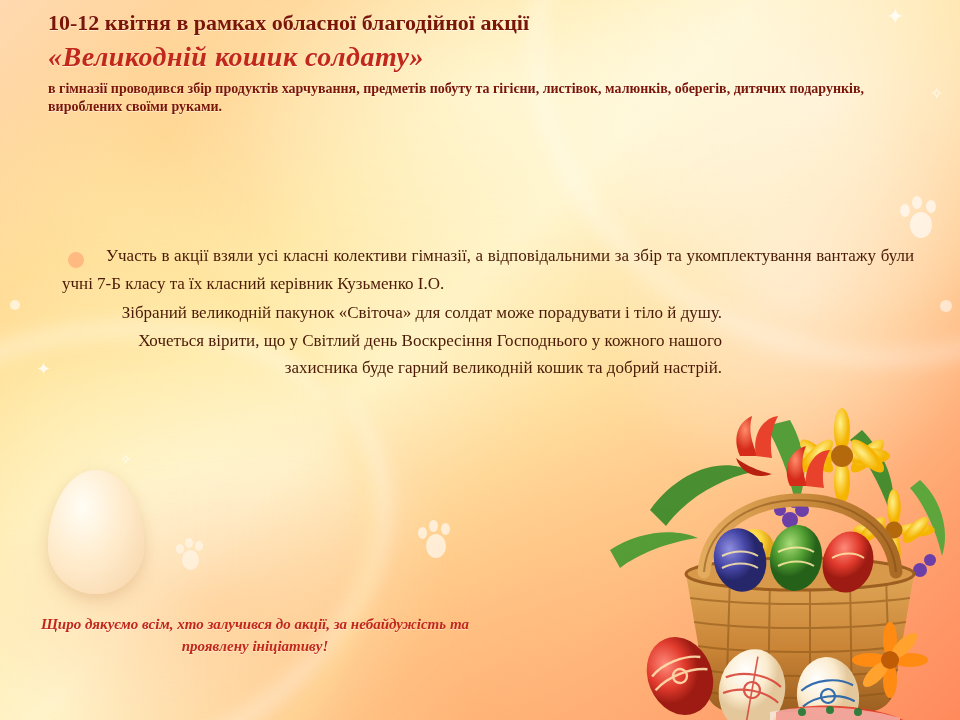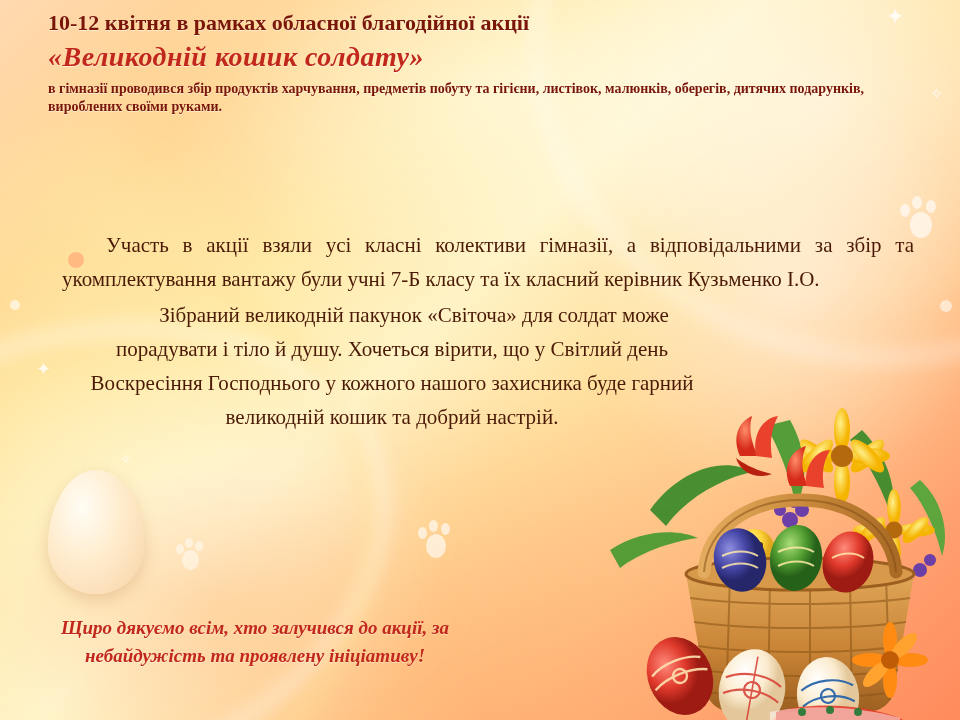--- a/index.html
+++ b/index.html
@@ -101,48 +101,48 @@
     font-size: 28px;
     color: #c1271a;
     margin: 2px 0 4px 0;
     letter-spacing: 0.5px;
   }
   .title-rest { display: block; font-size: 14px; }
 
   .body-block {
     position: absolute;
     left: 62px;
-    top: 228px;
+    top: 242px;
     width: 852px;
     color: #4a1a06;
-    font-size: 21px;
+    font-size: 17px;
     line-height: 1.62;
   }
   .para {
     margin: 0 0 2px 0;
     text-indent: 44px;
     text-align: justify;
   }
   .para-narrow {
     margin: 0;
     text-indent: 44px;
-    text-align: center;
+    text-align: right;
     width: 660px;
   }
 
   .thanks {
     position: absolute;
     left: 20px;
     top: 614px;
     width: 470px;
     text-align: center;
     color: #c1271a;
     font-weight: bold;
     font-style: italic;
-    font-size: 19px;
+    font-size: 15px;
     line-height: 1.45;
     text-shadow: 0 1px 0 rgba(255,255,255,0.4);
   }
 
   
   #basket-art {
     position: absolute;
     right: 0;
     bottom: 0;
     width: 470px;

